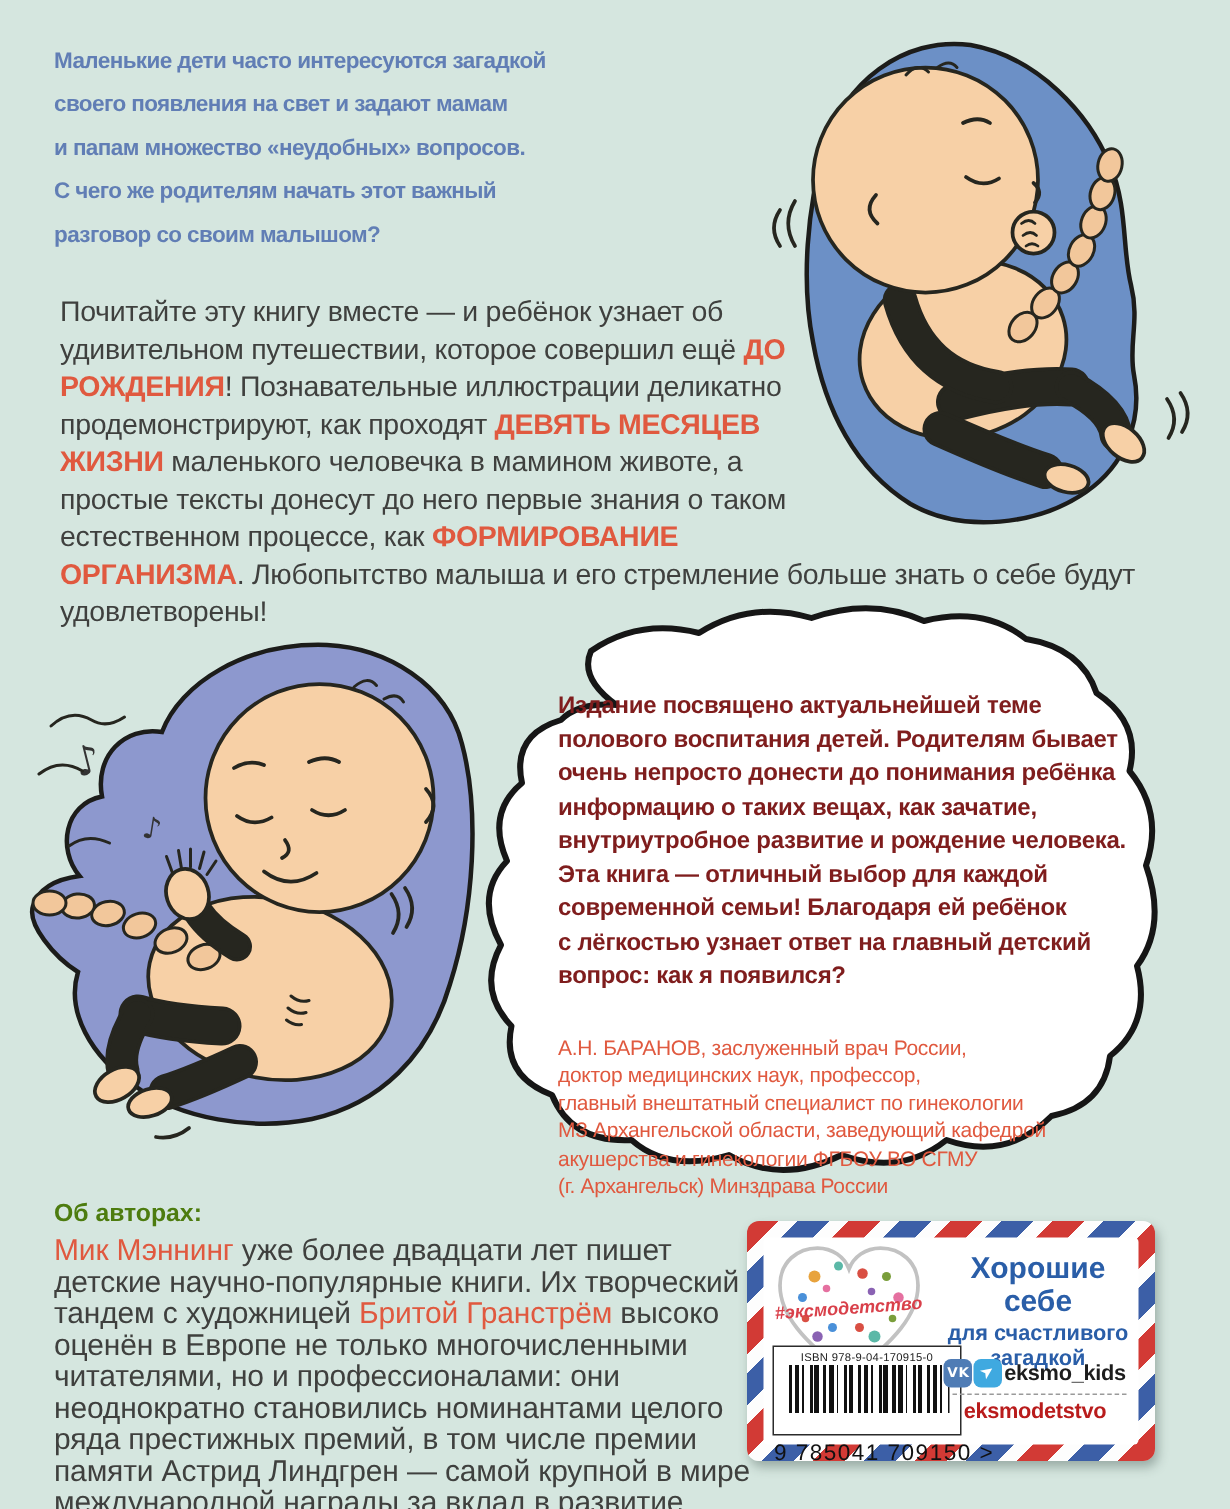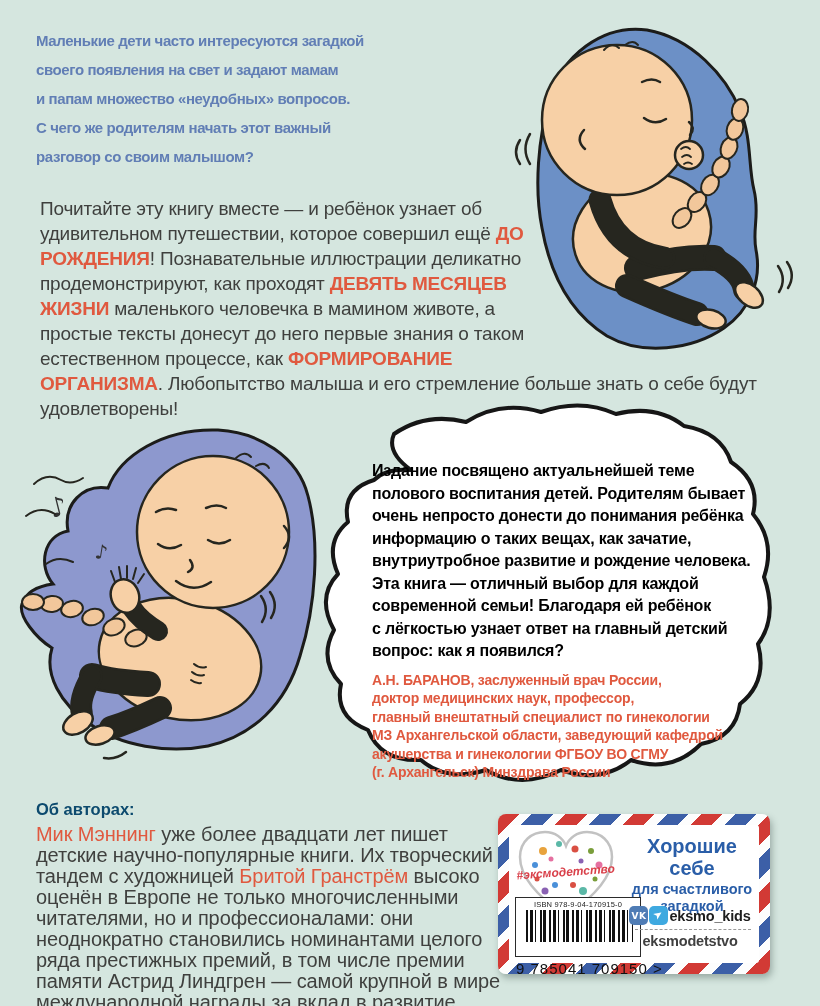--- a/index.html
+++ b/index.html
@@ -23,30 +23,30 @@
   .hl{color:#e0593f;font-weight:bold;}
   
   .fetus-top{position:absolute;left:492px;top:18px;}
   .fetus-left{position:absolute;left:8px;top:416px;}
   
   .cloud{position:absolute;left:316px;top:392px;}
   .bubble-text{
     position:absolute;left:372px;top:460px;width:400px;
   }
   .bubble-review{
-    font-size:16px;font-weight:bold;line-height:22.5px;color:#000000;
+    font-size:16px;font-weight:bold;line-height:22.5px;color:#7f1d1d;
     letter-spacing:-0.2px;white-space:pre-line;
   }
   .bubble-reviewer{
-    margin-top:8px;font-size:14px;font-weight:bold;line-height:18.5px;
+    margin-top:26px;font-size:14px;font-weight:normal;line-height:18.5px;
     color:#e0593f;letter-spacing:-0.2px;white-space:pre-line;
   }
   
   .authors{position:absolute;left:36px;top:800px;width:474px;}
-  .authors-heading{font-size:16.5px;font-weight:bold;color:#0c4a6e;margin-bottom:5px;}
+  .authors-heading{font-size:16.5px;font-weight:bold;color:#4d7c0f;margin-bottom:5px;}
   .authors-body{font-size:20px;line-height:21px;color:#3f403e;letter-spacing:-0.1px;}
   .author-name{color:#e0593f;}
   
   .postcard{
     position:absolute;left:498px;top:814px;width:272px;height:160px;
     border-radius:8px;box-shadow:2px 4px 7px rgba(40,60,55,.35);
     background:repeating-linear-gradient(135deg,
       #d23a35 0 15px,#fdfdfd 15px 24px,#3c5fa7 24px 39px,#fdfdfd 39px 48px);
   }
   .postcard-inner{position:absolute;inset:11px;background:#ffffff;border-radius:3px;}
@@ -74,21 +74,21 @@
   .icon-sq{
     width:19px;height:19px;border-radius:5px;display:flex;align-items:center;
     justify-content:center;color:#fff;flex:0 0 auto;
     font-family:"DejaVu Sans",sans-serif;
   }
   .icon-vk{background:#4f7cb5;font-size:9px;font-weight:bold;letter-spacing:.5px;}
   .icon-tg{background:#3fa9e0;font-size:11px;}
   .icon-tg span{display:inline-block;transform:rotate(-35deg) translate(0,-1px);}
   .handle{font-size:14.5px;font-weight:bold;color:#1d1d1d;letter-spacing:-0.2px;}
   .social-divider{border-top:1.5px dashed #9a9a9a;margin:4px 8px 3px 14px;}
-  .handle2{font-size:14.5px;font-weight:bold;color:#404040;text-align:center;letter-spacing:-0.2px;}
+  .handle2{font-size:14.5px;font-weight:bold;color:#b91c1c;text-align:center;letter-spacing:-0.2px;}
   
   .ln{stroke:#26261f;fill:none;stroke-linecap:round;}
 </style>
 </head>
 <body>
 
 <div class="page">
 
   <div class="intro">Маленькие дети часто интересуются загадкой
 своего появления на свет и задают мамам

